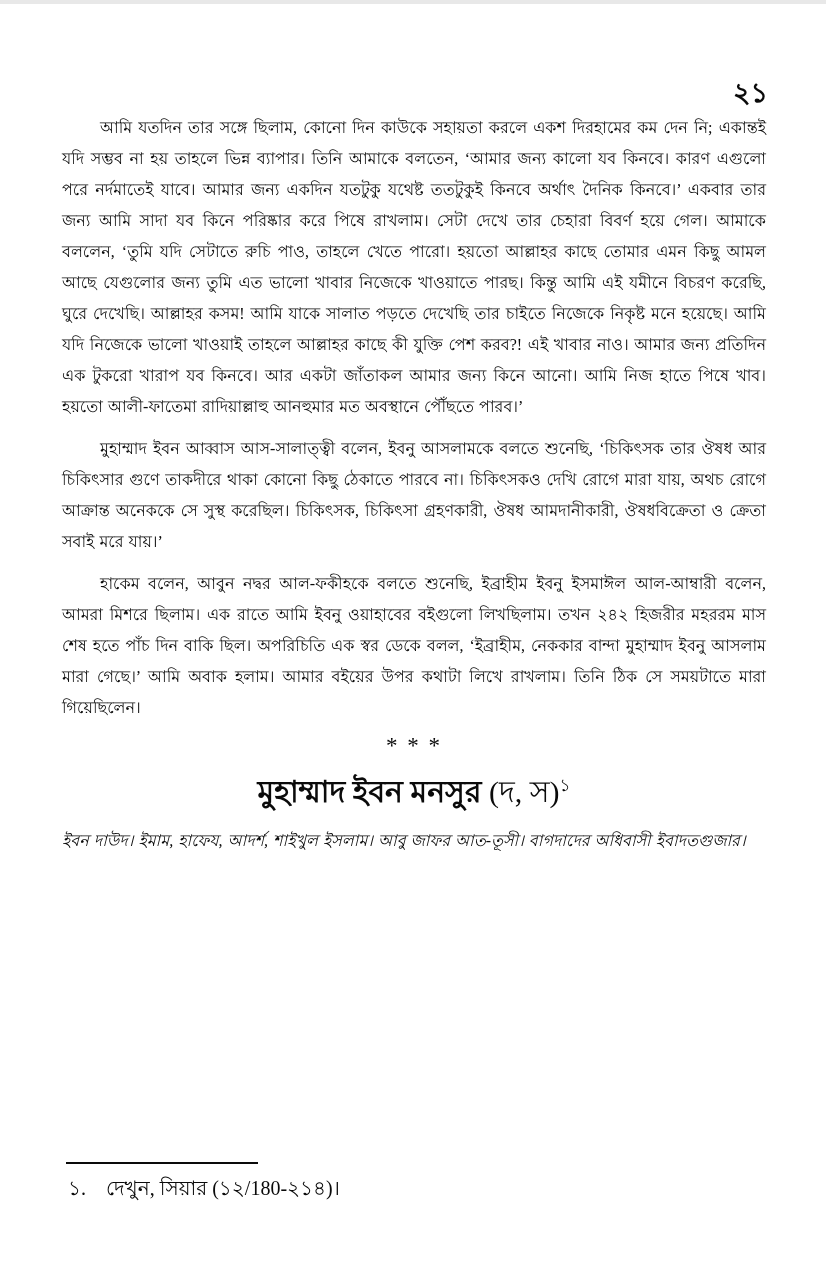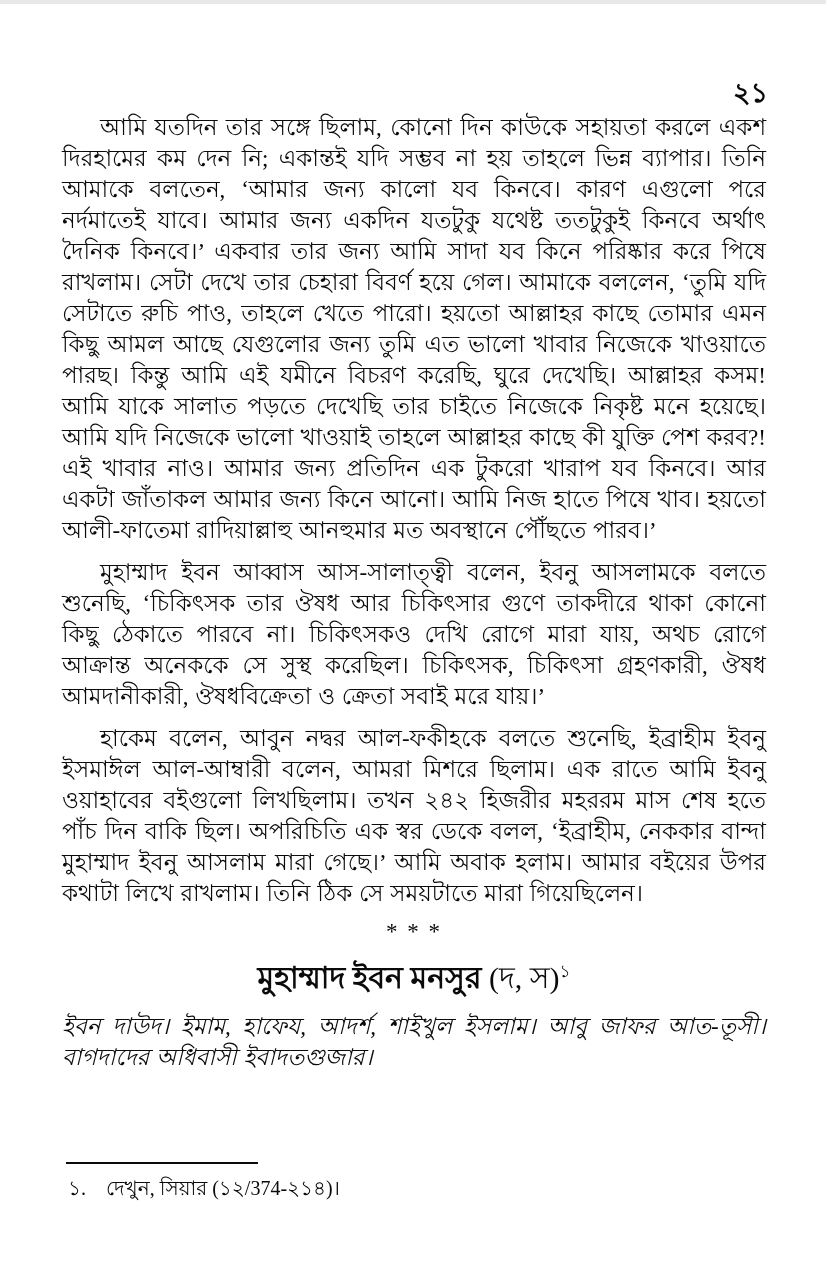--- a/index.html
+++ b/index.html
@@ -27,21 +27,21 @@
     line-height: 1;
   }
   .content {
     position: absolute;
     top: 108px;
     left: 62px;
     width: 704px;
   }
   .para {
     margin: 0 0 11px 0;
-    font-size: 23px;
+    font-size: 16px;
     line-height: 31px;
     text-align: justify;
     word-spacing: 1px;
   }
   .para.indent {
     text-indent: 38px;
   }
   .divider {
     text-align: center;
     font-size: 23px;
@@ -127,17 +127,17 @@
     </h1>
 
     <p class="para entry-desc">ইবন দাউদ। ইমাম, হাফেয, আদর্শ, শাইখুল ইসলাম। আবু জাফর আত-তূসী। বাগদাদের অধিবাসী ইবাদতগুজার।</p>
 
   </div>
 
   <div class="footnote-block">
     <hr class="footnote-rule">
     <div class="footnote">
       <span class="footnote-marker">১.</span>
-      <span class="footnote-text">দেখুন, সিয়ার (১২/374-২১৪)।</span>
+      <span class="footnote-text">দেখুন, সিয়ার (১২/180-২১৪)।</span>
     </div>
   </div>
 
 </div>
 
 </body></html>

